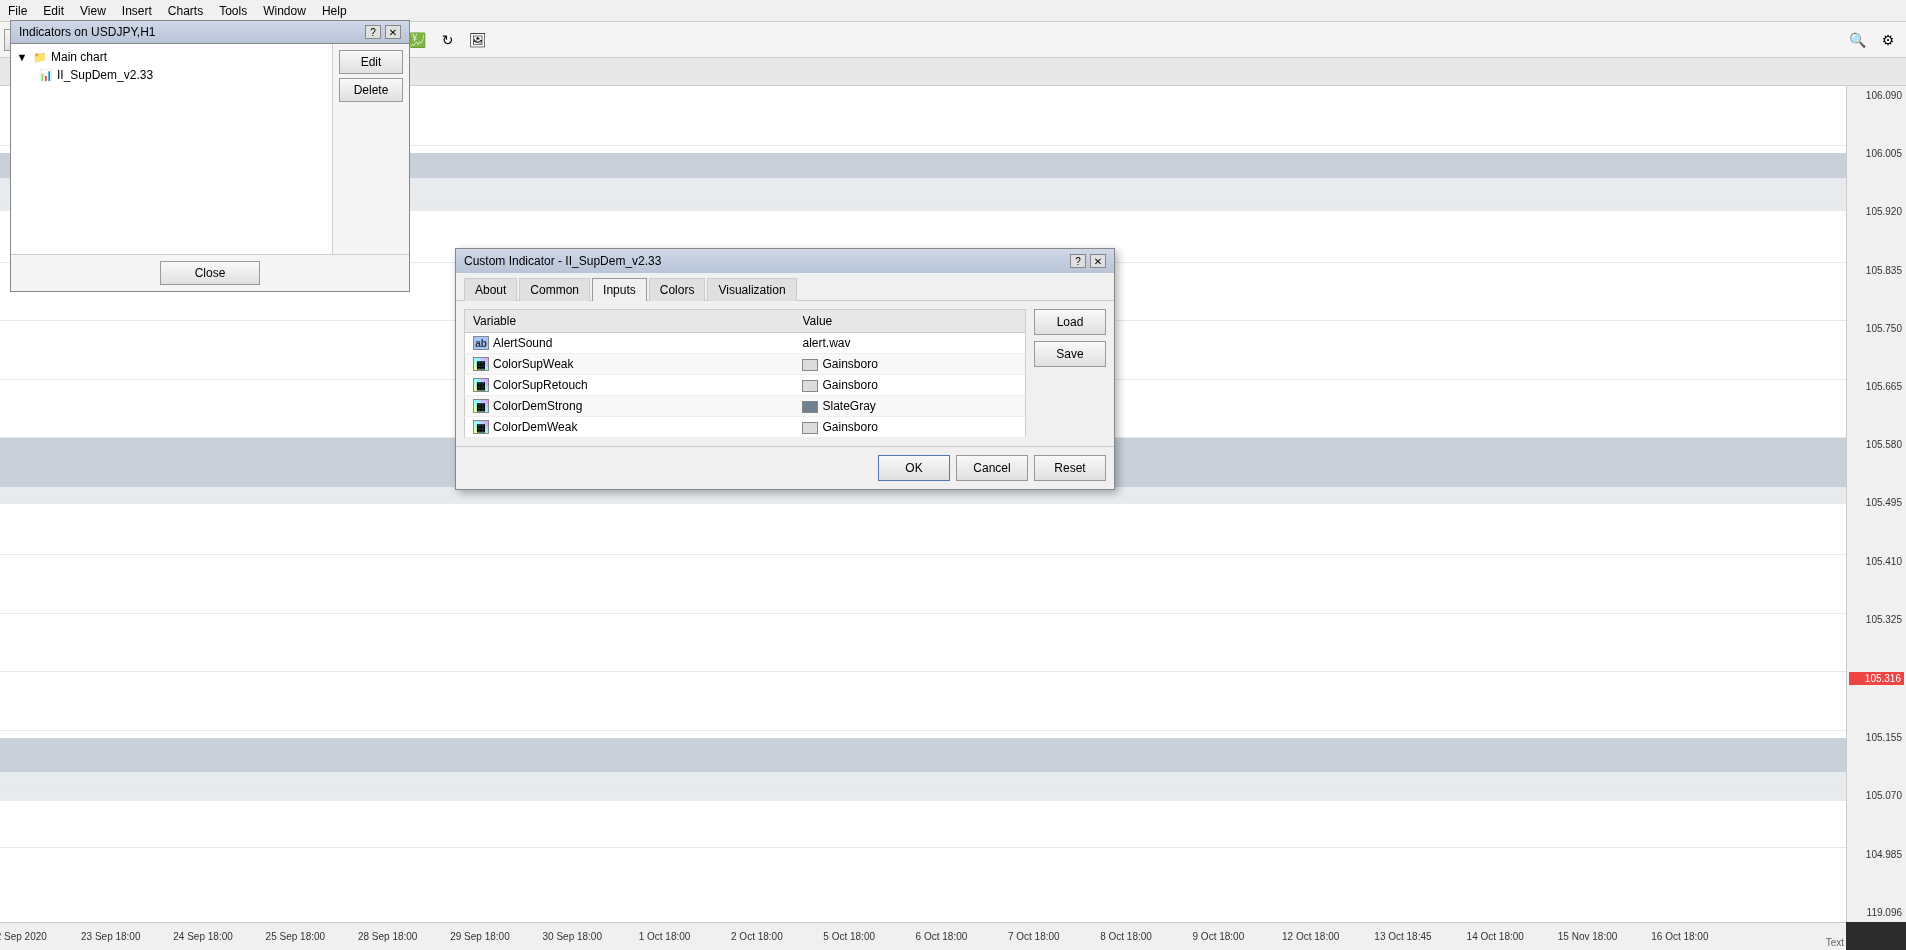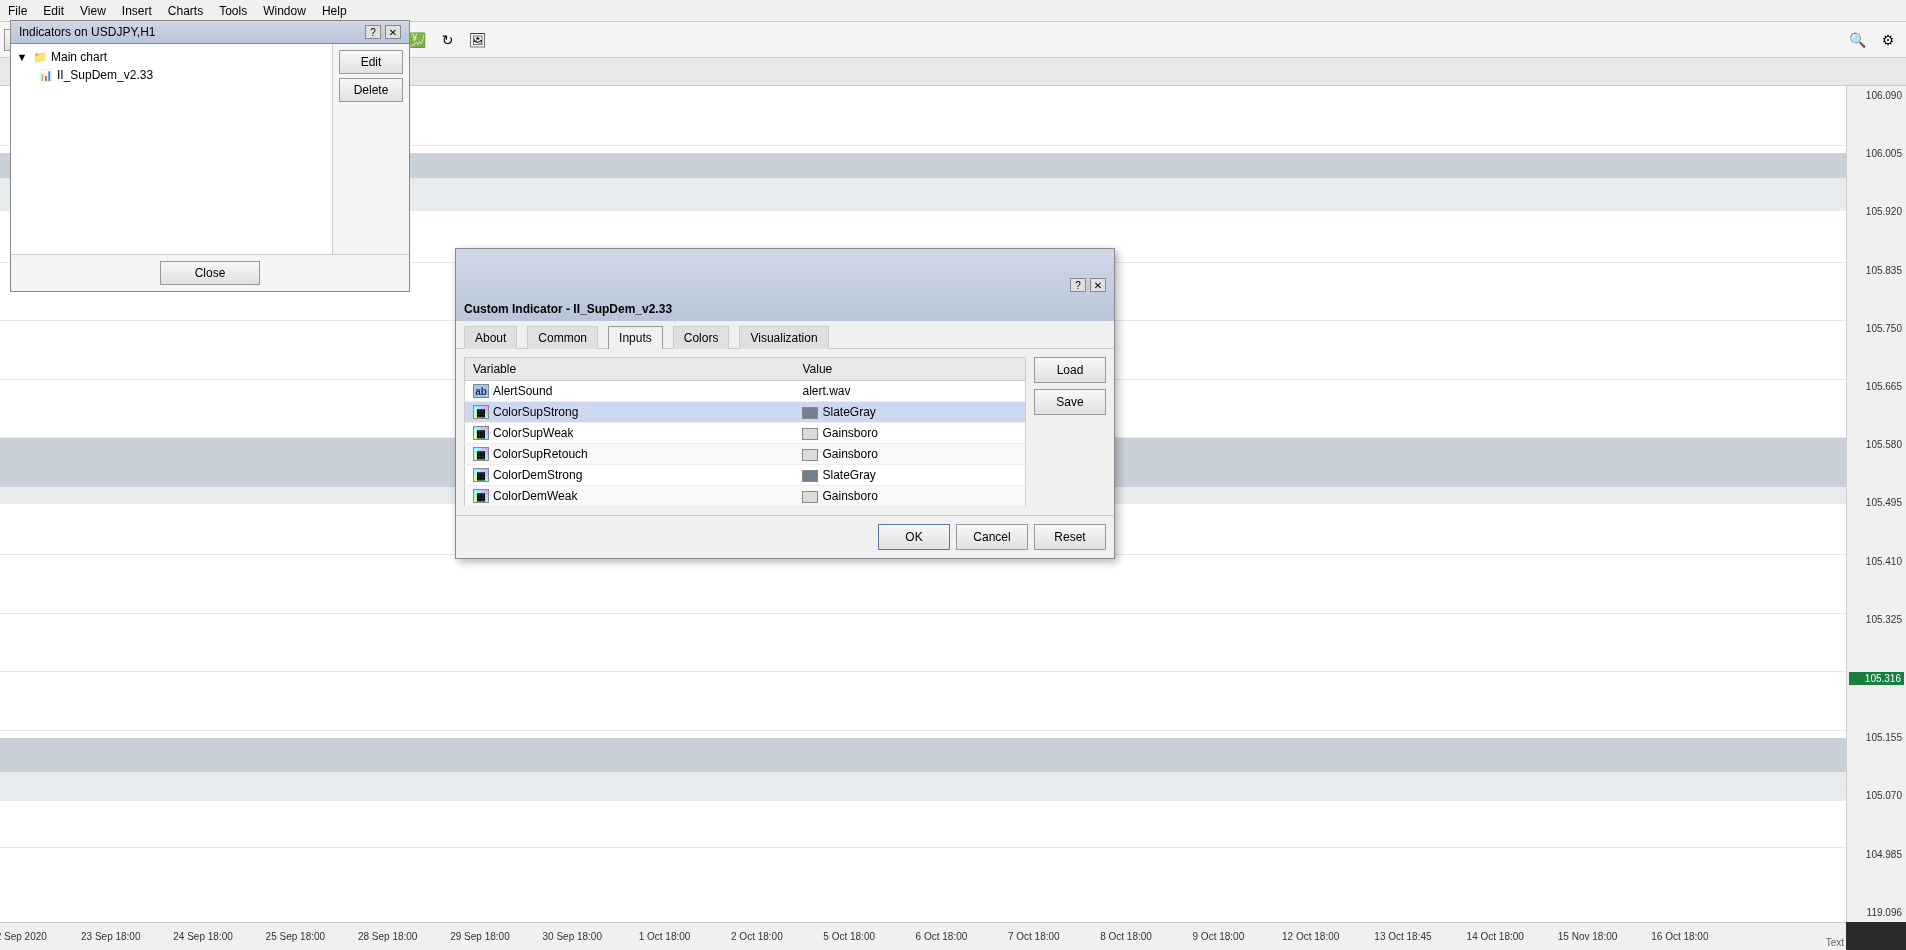--- a/index.html
+++ b/index.html
@@ -85,21 +85,21 @@
       border-left: 1px solid #ccc;
       display: flex;
       flex-direction: column;
       justify-content: space-between;
       padding: 4px 2px;
       font-size: 10px;
       color: #333;
     }
     .price-label { text-align: right; padding-right: 2px; }
     .price-badge {
-      background: #15803d;
+      background: #ef4444;
       color: white;
       padding: 1px 3px;
       font-size: 10px;
       text-align: right;
     }
 
     
     .time-scale {
       position: absolute;
       bottom: 0; left: 0; right: 60px;
@@ -211,26 +211,26 @@
       box-shadow: 3px 3px 8px rgba(0,0,0,0.3);
     }
     .dialog-title-bar {
       background: linear-gradient(to bottom, #d0d8e8, #b8c4d8);
       padding: 5px 8px;
       display: flex;
       align-items: center;
       justify-content: space-between;
       cursor: move;
     }
-    .dialog-title { font-size: 12px; font-weight: bold; margin-top: 48px; }
+    .dialog-title { font-size: 12px; font-weight: normal; }
     .dialog-win-btns { display: flex; gap: 2px; }
     .dialog-tabs {
       display: flex;
       padding: 4px 8px 0;
-      gap: 10px;
+      gap: 2px;
       background: #f0f0f0;
       border-bottom: 1px solid #ccc;
     }
     .dialog-tab {
       padding: 4px 10px;
       background: #e0e0e0;
       border: 1px solid #ccc;
       border-bottom: none;
       cursor: pointer;
       font-size: 12px;
@@ -730,24 +730,20 @@
               <thead>
                 <tr>
                   <th>Variable</th>
                   <th>Value</th>
                 </tr>
               </thead>
               <tbody id="inputs-tbody">
                   <tr>
                     <td><span class="var-icon str">ab</span>AlertSound</td>
                     <td>alert.wav</td>
-                  </tr>
-                  <tr class="selected">
-                    <td><span class="var-icon color">▦</span>ColorSupStrong</td>
-                    <td><span class="color-swatch" style="background: rgb(112, 128, 144);"></span>SlateGray</td>
                   </tr>
                   <tr>
                     <td><span class="var-icon color">▦</span>ColorSupWeak</td>
                     <td><span class="color-swatch" style="background: rgb(220, 220, 220);"></span>Gainsboro</td>
                   </tr>
                   <tr>
                     <td><span class="var-icon color">▦</span>ColorSupRetouch</td>
                     <td><span class="color-swatch" style="background: rgb(220, 220, 220);"></span>Gainsboro</td>
                   </tr>
                   <tr>

